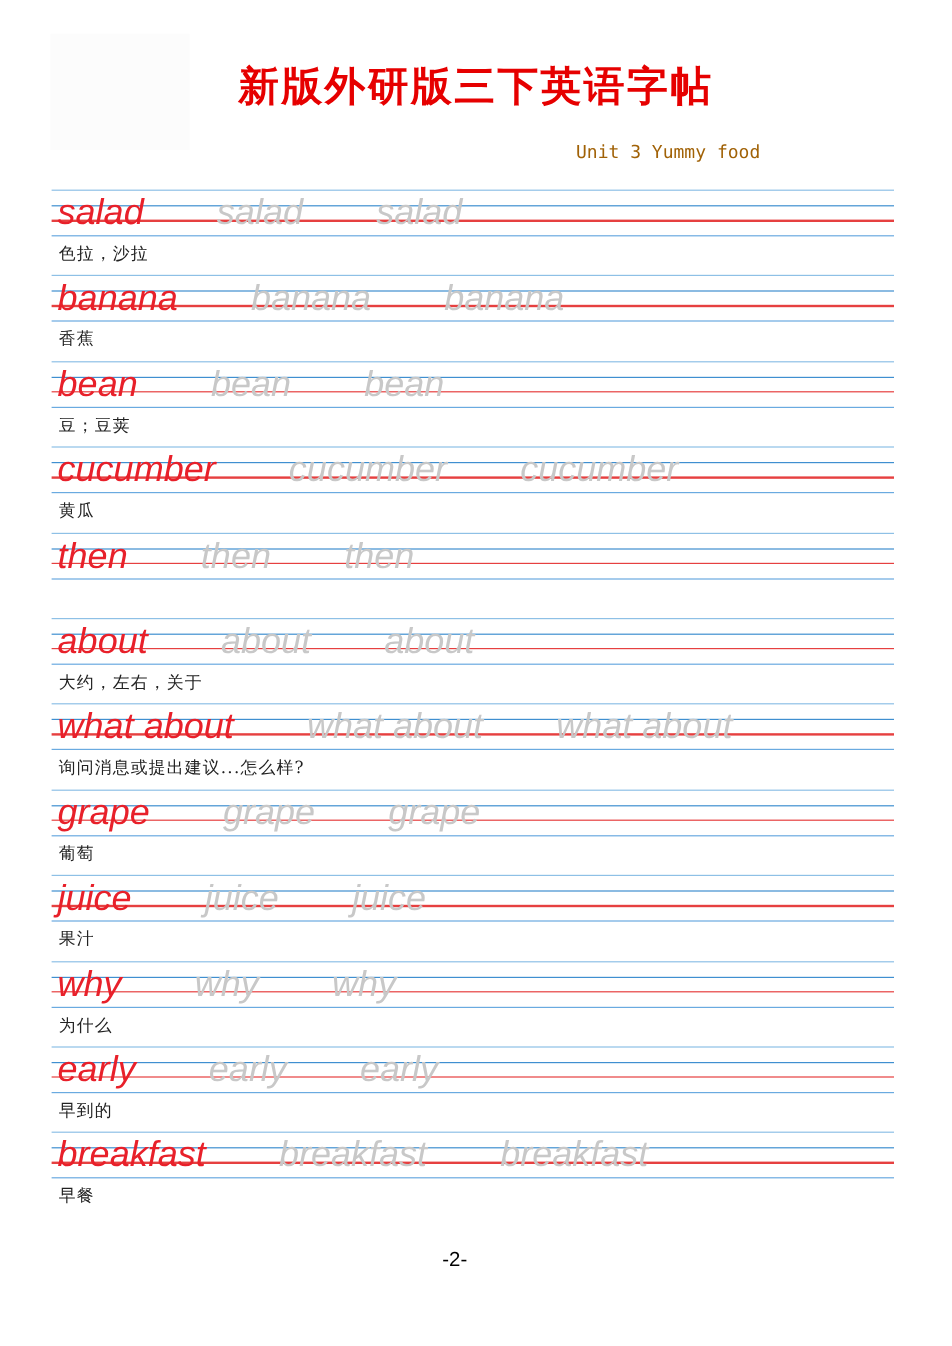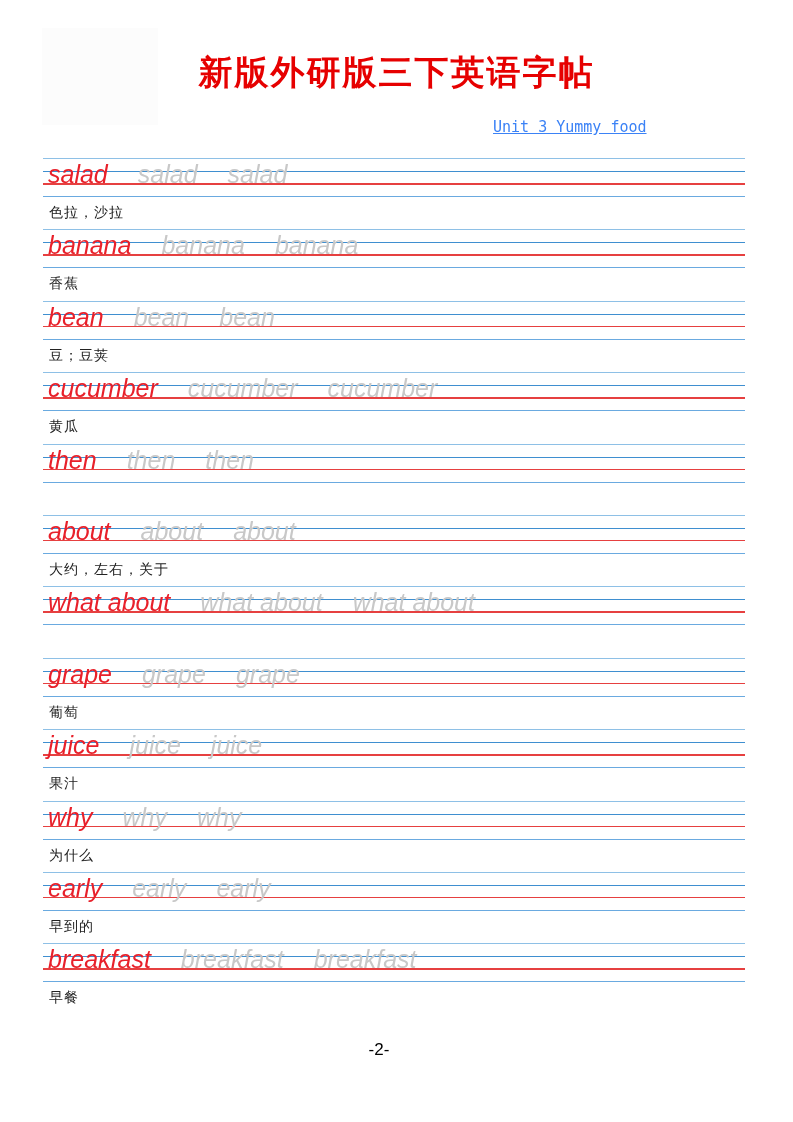--- a/index.html
+++ b/index.html
@@ -1,27 +1,27 @@
 <!DOCTYPE html>
 <html><head>
   <meta charset="utf-8">
   <style>
     html, body { margin: 0; padding: 0; background: #ffffff; }
     body { width: 793px; height: 1122px; position: relative; overflow: hidden; font-family: "DejaVu Sans", sans-serif; }
     .faint-box { position: absolute; left: 42px; top: 28px; width: 116px; height: 97px; background: #fcfcfc; }
     .title { position: absolute; left: 0; width: 793px; top: 48px; text-align: center; color: #e60000; font-family: "DejaVu Serif", serif; font-size: 34px; letter-spacing: 2px; font-weight: bold; line-height: 48px; }
-    .subtitle { position: absolute; left: 493px; top: 117px; color: #3b82f6; font-family: "DejaVu Sans Mono", monospace; font-size: 15px; line-height: 20px; text-decoration: underline; }
+    .subtitle { position: absolute; left: 480px; top: 117px; color: #a16207; font-family: "DejaVu Sans Mono", monospace; font-size: 15px; line-height: 20px; }
     .sheet { position: absolute; left: 43px; top: 158px; width: 702px; }
     .block { position: relative; height: 71.4px; }
     .line { position: absolute; left: 0; width: 702px; height: 1px; }
     .l1 { top: 0; background: #8ec0e6; }
     .l2 { top: 13px; background: #3f8fd0; }
     .l3 { top: 25px; background: #e64040; height: 1.5px; }
     .l4 { top: 38px; background: #6aaae0; }
-    .words { position: absolute; left: 5px; top: 4px; height: 28px; display: flex; align-items: flex-start; white-space: nowrap; font-family: "Liberation Sans", sans-serif; font-style: italic; font-size: 25px; line-height: 25px; }
+    .words { position: absolute; left: 5px; top: 4px; height: 28px; display: flex; align-items: flex-end; white-space: nowrap; font-family: "Liberation Sans", sans-serif; font-style: italic; font-size: 30px; line-height: 25px; gap: 31px; }
     .w-main { color: #e8202a; margin-right: 30px; }
     .w-trace { color: #c8c8c8; margin-right: 30px; font-weight: normal; }
     .meaning { position: absolute; left: 6px; top: 44px; font-family: "DejaVu Serif", serif; font-size: 14px; color: #222; line-height: 20px; letter-spacing: 1px; }
     .page-num { position: absolute; left: 0; width: 758px; top: 1040px; text-align: center; font-family: "Liberation Sans", sans-serif; font-size: 17px; color: #000; }
   </style>
 </head>
 <body>
 
 <div class="faint-box"></div>
 
@@ -109,20 +109,21 @@
   <div class="block">
     <div class="line l1"></div>
     <div class="line l2"></div>
     <div class="line l3"></div>
     <div class="line l4"></div>
     <div class="words">
       <span class="w-main">what about</span>
       <span class="w-trace">what about</span>
       <span class="w-trace">what about</span>
     </div>
+    <div class="meaning">询问消息或提出建议...怎么样?</div>
   </div>
 
   <div class="block">
     <div class="line l1"></div>
     <div class="line l2"></div>
     <div class="line l3"></div>
     <div class="line l4"></div>
     <div class="words">
       <span class="w-main">grape</span>
       <span class="w-trace">grape</span>

